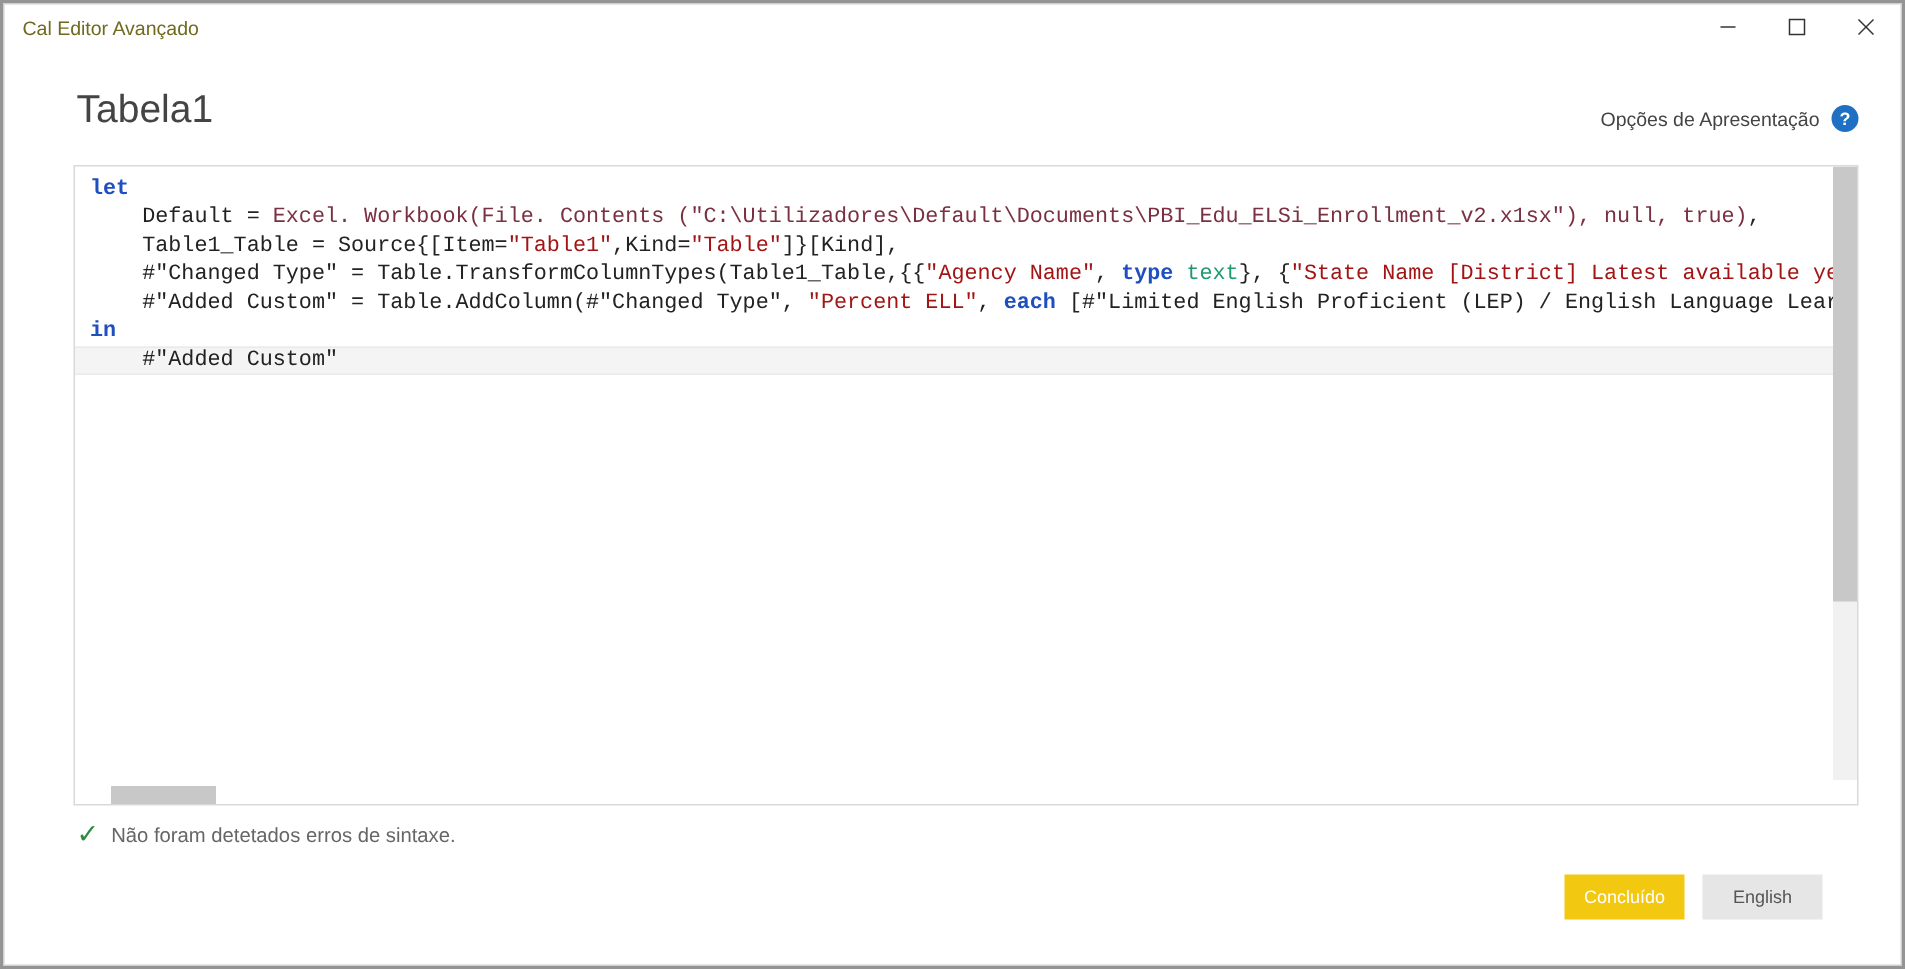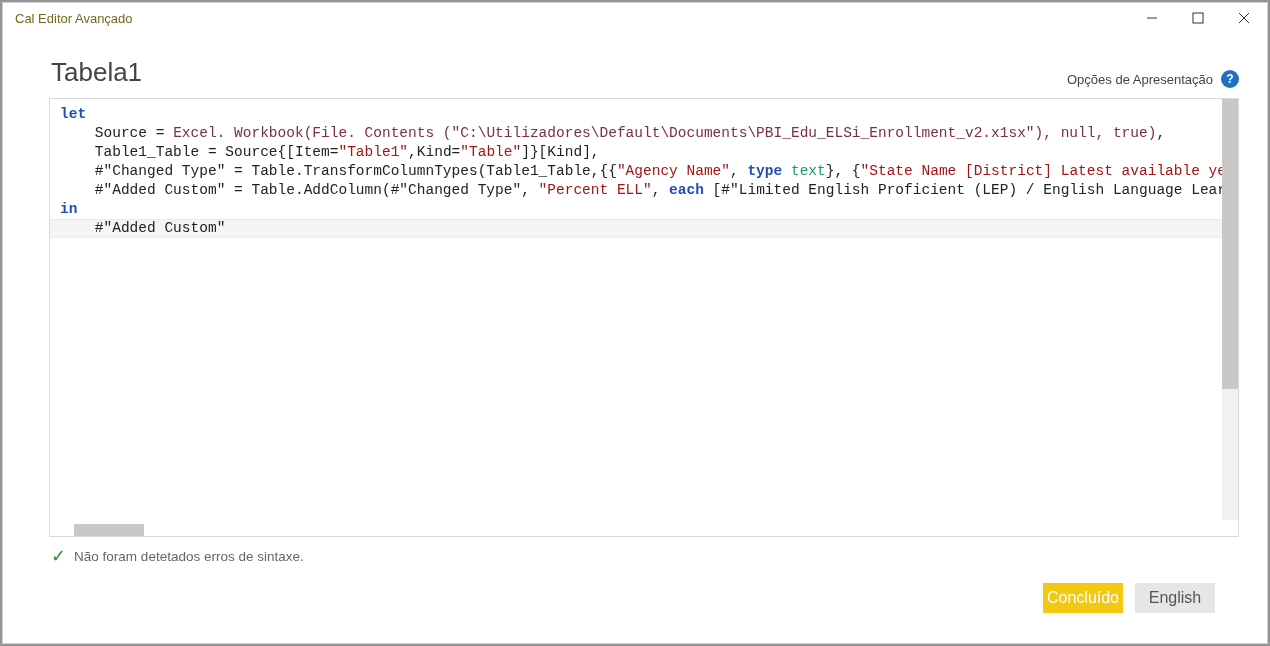--- a/index.html
+++ b/index.html
@@ -33,21 +33,21 @@
     font-size: 12px;
   }
   .win-btn svg { stroke: #333; stroke-width: 1; fill: none; }
   .content {
     flex: 1;
     padding: 24px 28px 12px 28px;
     display: flex; flex-direction: column;
   }
   .header-row {
     display: flex; align-items: flex-end; justify-content: space-between;
-    margin-bottom: 10px;
+    margin-bottom: 22px;
   }
   .page-title {
     font-size: 26px;
     font-weight: 400;
     color: #444;
     margin-left: 20px;
   }
   .display-opts {
     display: flex; align-items: center; gap: 8px;
     font-size: 13px;
@@ -125,21 +125,21 @@
     font-size: 18px;
   }
   .button-row {
     display: flex; justify-content: flex-end;
     gap: 12px;
     padding: 16px 24px 18px 0;
   }
   .btn {
     min-width: 80px;
     height: 30px;
-    font-size: 16px;
+    font-size: 12px;
     display: flex; align-items:center; justify-content:center;
     border: none;
     cursor: pointer;
   }
   .btn-primary { background: #f2c811; color: #fff; }
   .btn-secondary { background: #e6e6e6; color: #555; }
 </style>
 </head>
 <body>
 
@@ -171,21 +171,21 @@
       <div class="page-title">Tabela1</div>
       <div class="display-opts">
         <span>Opções de Apresentação</span>
         <span class="help-icon">?</span>
       </div>
     </div>
 
     <div class="editor-area">
       <div class="hl-line" style="top:120px;"></div>
       <div class="editor-content"><span class="kw">let</span>
-<span>    Source = </span><span class="fn">Excel. Workbook(File. Contents ("C:\Utilizadores\Default\Documents\PBI_Edu_ELSi_Enrollment_v2.x1sx"), null, true)</span><span>,</span>
+<span>    Default = </span><span class="fn">Excel. Workbook(File. Contents ("C:\Utilizadores\Default\Documents\PBI_Edu_ELSi_Enrollment_v2.x1sx"), null, true)</span><span>,</span>
 <span>    Table1_Table = Source{[Item=</span><span class="str">"Table1"</span><span>,Kind=</span><span class="str">"Table"</span><span>]}[Kind],</span>
 <span>    #"Changed Type" = Table.TransformColumnTypes(Table1_Table,{{</span><span class="str">"Agency Name"</span><span>, </span><span class="kw">type</span><span> </span><span class="type">text</span><span>}, {</span><span class="str">"State Name [District] Latest available year"</span>
 <span>    #"Added Custom" = Table.AddColumn(#"Changed Type", </span><span class="str">"Percent ELL"</span><span>, </span><span class="kw">each</span><span> [#"Limited English Proficient (LEP) / English Language Learners (EL</span>
 <span class="kw">in</span>
 <span>    #"Added Custom"</span></div>
       <div class="vscroll">
         <div class="vscroll-thumb"></div>
       </div>
       <div class="hscroll">
         <div class="hscroll-thumb"></div>

